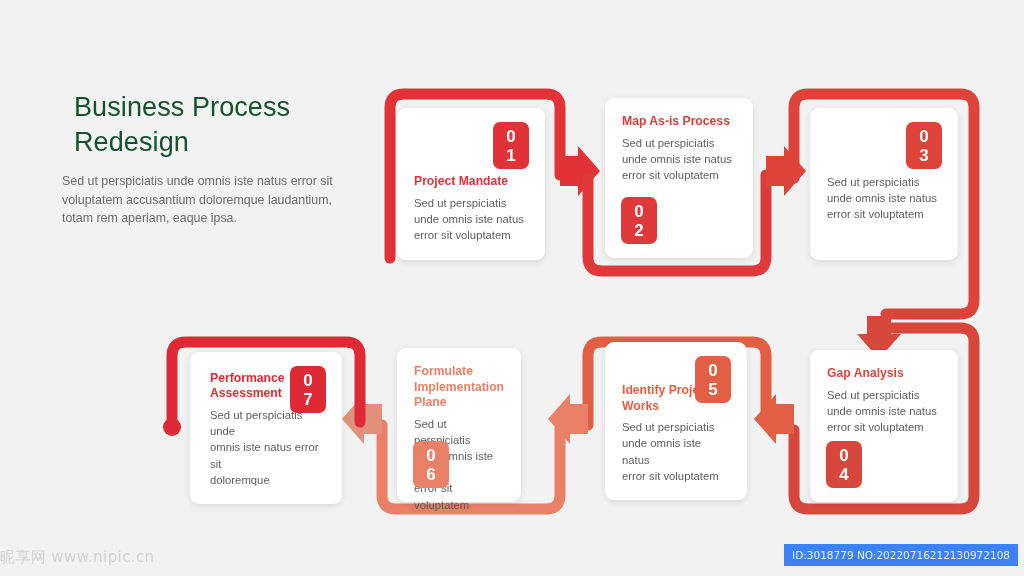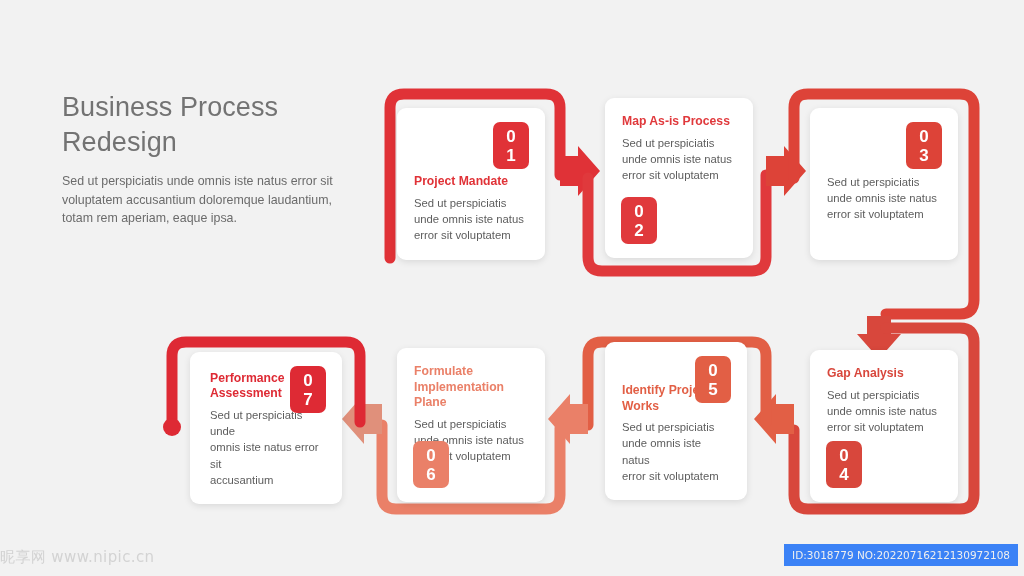--- a/index.html
+++ b/index.html
@@ -11,21 +11,21 @@
   }
   #stage { position: relative; width: 1024px; height: 576px; background: #f2f2f2; }
 
   
   #connectors { position: absolute; left: 0; top: 0; width: 1024px; height: 576px; }
 
   
   #heading { position: absolute; left: 62px; top: 90px; width: 300px; }
   #title {
     font-size: 27px; line-height: 35px; font-weight: 400;
-    color: #737373; letter-spacing: .1px;
+    color: #14532d; letter-spacing: .1px; margin-left: 12px;
   }
   #subtitle {
     margin-top: 12px;
     font-size: 12.4px; line-height: 18.5px; color: #6b6b6b;
   }
 
   
   .card {
     position: absolute;
     background: #ffffff;
@@ -186,21 +186,21 @@
       <span>Sed ut perspiciatis</span><br>
       <span>unde omnis iste natus</span><br>
       <span>error sit voluptatem</span>
     </div>
     <div class="badge tr" style="background:#e25f45;">
       <span class="d">0</span>
       <span class="d">5</span>
     </div>
   </div>
 
-  <div class="card" style="left:397px; top:348px; width:148px; height:154px;">
+  <div class="card" style="left:397px; top:348px; width:124px; height:154px;">
     <div class="card-title" style="color:#ea8068;">
       <span>Formulate</span><br>
       <span>Implementation</span><br>
       <span>Plane</span>
     </div>
     <div class="card-body">
       <span>Sed ut perspiciatis</span><br>
       <span>unde omnis iste natus</span><br>
       <span>error sit voluptatem</span>
     </div>
@@ -212,21 +212,21 @@
 
   <div class="card" style="left:190px; top:352px; width:152px; height:152px;padding-left:20px;">
     <div class="spacer-tr"></div>
     <div class="card-title" style="color:#de2a34;">
       <span>Performance</span><br>
       <span>Assessment</span>
     </div>
     <div class="card-body">
       <span>Sed ut perspiciatis unde</span><br>
       <span>omnis iste natus error sit</span><br>
-      <span>accusantium</span>
+      <span>doloremque</span>
     </div>
     <div class="badge tr" style="background:#de2a34;">
       <span class="d">0</span>
       <span class="d">7</span>
     </div>
   </div>
 
   <div id="footer-bar">
     <div id="watermark">昵享网 www.nipic.cn</div>
     <div id="idbadge">ID:3018779 NO:20220716212130972108</div>

